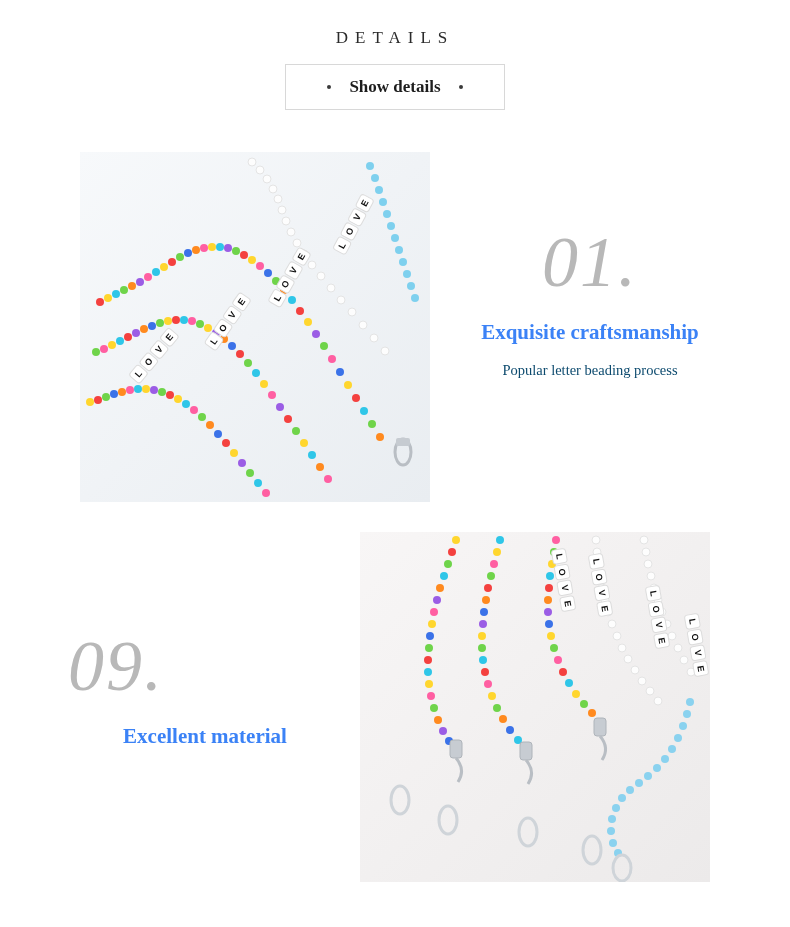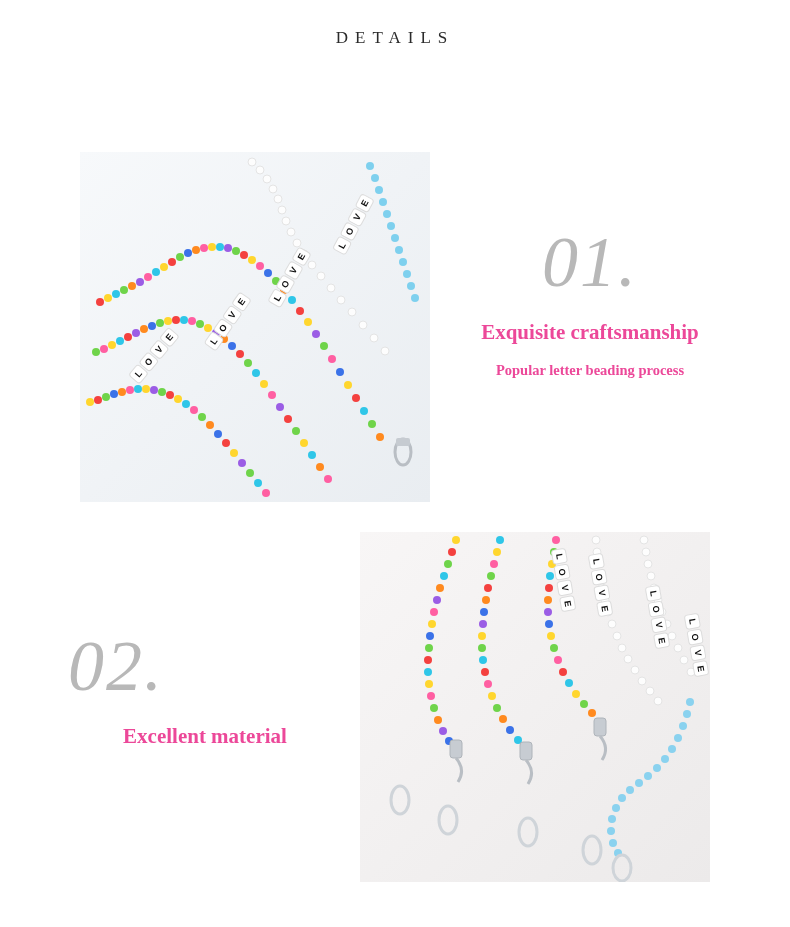--- a/index.html
+++ b/index.html
@@ -75,28 +75,28 @@
     font-size: 72px;
     color: #b8b8b8;
     font-style: italic;
     letter-spacing: 2px;
     line-height: 1;
   }
   .sec-title {
     font-family: "Liberation Serif", serif;
     font-size: 21px;
     font-weight: bold;
-    color: #ec4899;
+    color: #3b82f6;
     margin-top: 22px;
   }
   .sec-sub {
     font-family: "Liberation Serif", serif;
     font-size: 14.5px;
-    font-weight: bold;
-    color: #ec4899;
+    font-weight: normal;
+    color: #0c4a6e;
     margin-top: 17px;
   }
 
   
   .sec2-image {
     position: absolute;
     left: 360px;
     top: 532px;
     width: 350px;
     height: 350px;
@@ -114,20 +114,25 @@
   .sec2-text .sec-title { }
 
   
   .bead-svg { display: block; }
 </style>
 </head>
 <body>
 
 <div class="header">
   <div class="header-title">DETAILS</div>
+  <div class="details-button">
+    <span class="dot"></span>
+    <span class="details-button-label">Show details</span>
+    <span class="dot"></span>
+  </div>
 </div>
 
 <div class="sec1-image">
   <svg class="bead-svg" width="350" height="350" viewBox="0 0 350 350">
     <defs>
       <linearGradient id="bg1" x1="0" y1="0" x2="1" y2="1">
         <stop offset="0%" stop-color="#f7f9fb"></stop>
         <stop offset="100%" stop-color="#e9edf1"></stop>
       </linearGradient>
     </defs>
@@ -502,15 +507,15 @@
       <ellipse cx="40" cy="268" rx="9" ry="14" fill="none" stroke="#cfd4d9" stroke-width="3"></ellipse>
       <ellipse cx="88" cy="288" rx="9" ry="14" fill="none" stroke="#cfd4d9" stroke-width="3"></ellipse>
       <ellipse cx="168" cy="300" rx="9" ry="14" fill="none" stroke="#cfd4d9" stroke-width="3"></ellipse>
       <ellipse cx="232" cy="318" rx="9" ry="14" fill="none" stroke="#cfd4d9" stroke-width="3"></ellipse>
       <ellipse cx="262" cy="336" rx="9" ry="13" fill="none" stroke="#cfd4d9" stroke-width="3"></ellipse>
     </g>
   </svg>
 </div>
 
 <div class="sec2-text">
-  <div class="num">02.</div>
+  <div class="num">09.</div>
   <div class="sec-title">Excellent material</div>
 </div>
 
 </body></html>

